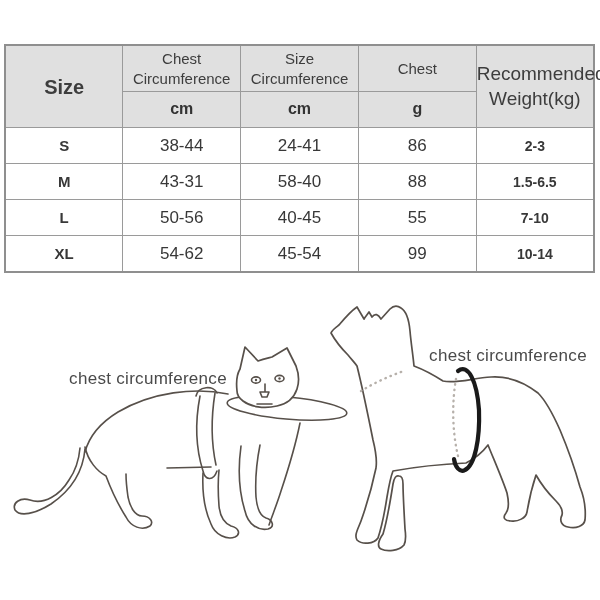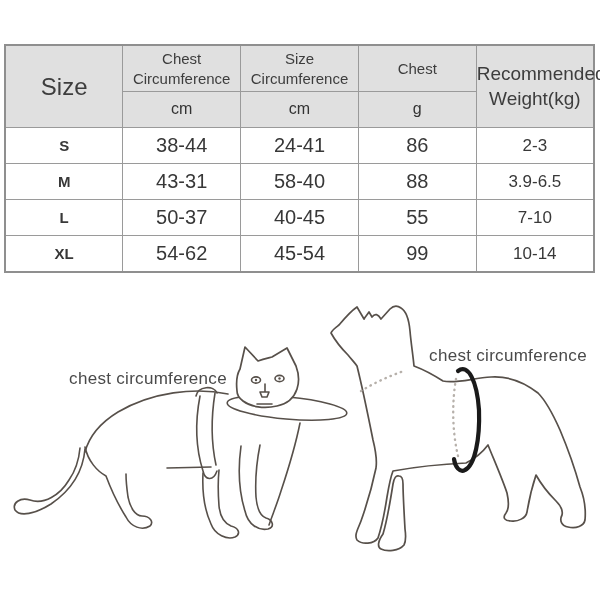--- a/index.html
+++ b/index.html
@@ -15,26 +15,26 @@
     text-align:center;color:#383838;background:#fff;
     border:2px solid #8f8f8f;
   }
   .size-table th,.size-table td{
     border:1px solid #9a9a9a;padding:0;vertical-align:middle;
   }
   .size-table thead th{
     background:#e0e0e0;font-weight:normal;font-size:15px;line-height:1.3;color:#3d3d3d;
   }
   .size-table thead tr.h-top th{height:45px;}
-  .size-table thead tr.h-unit th{height:35px;font-weight:normal;font-size:16px;color:#333;}
-  .size-table th.size-h{font-size:24px;}
+  .size-table thead tr.h-unit th{height:35px;font-weight:bold;font-size:16px;color:#333;}
+  .size-table th.size-h{font-size:20px;font-weight:bold;}
   .size-table th.rec-h{font-size:19px;}
-  .size-table tbody td{height:35px;font-size:20px;background:#fff;}
+  .size-table tbody td{height:35px;font-size:17px;background:#fff;}
   .size-table tbody td.size-cell{font-size:15px;font-weight:bold;}
-  .size-table tbody td.rec-cell{font-size:17px;}
+  .size-table tbody td.rec-cell{font-size:14px;font-weight:bold;}
   
   .diagram{position:absolute;left:0;top:280px;}
   .outline{fill:none;stroke:#57504a;stroke-width:1.6;stroke-linecap:round;stroke-linejoin:round;}
   .outline-fill{fill:#ffffff;stroke:#57504a;stroke-width:1.7;stroke-linecap:round;stroke-linejoin:round;}
   .dotted{fill:none;stroke:#b6b0aa;stroke-width:2.4;stroke-linecap:round;stroke-dasharray:0.5 5;}
   .ring{fill:none;stroke:#1a1a1a;stroke-width:4.2;stroke-linecap:round;}
   .diagram text{font-family:"Liberation Sans",sans-serif;font-size:17px;fill:#4a4a4a;letter-spacing:0.3px;}
 </style>
 </head>
 <body>
@@ -69,25 +69,25 @@
         <td>38-44</td>
         <td>24-41</td>
         <td>86</td>
         <td class="rec-cell">2-3</td>
       </tr>
       <tr>
         <td class="size-cell">M</td>
         <td>43-31</td>
         <td>58-40</td>
         <td>88</td>
-        <td class="rec-cell">3.9-6.5</td>
+        <td class="rec-cell">1.5-6.5</td>
       </tr>
       <tr>
         <td class="size-cell">L</td>
-        <td>50-37</td>
+        <td>50-56</td>
         <td>40-45</td>
         <td>55</td>
         <td class="rec-cell">7-10</td>
       </tr>
       <tr>
         <td class="size-cell">XL</td>
         <td>54-62</td>
         <td>45-54</td>
         <td>99</td>
         <td class="rec-cell">10-14</td>

